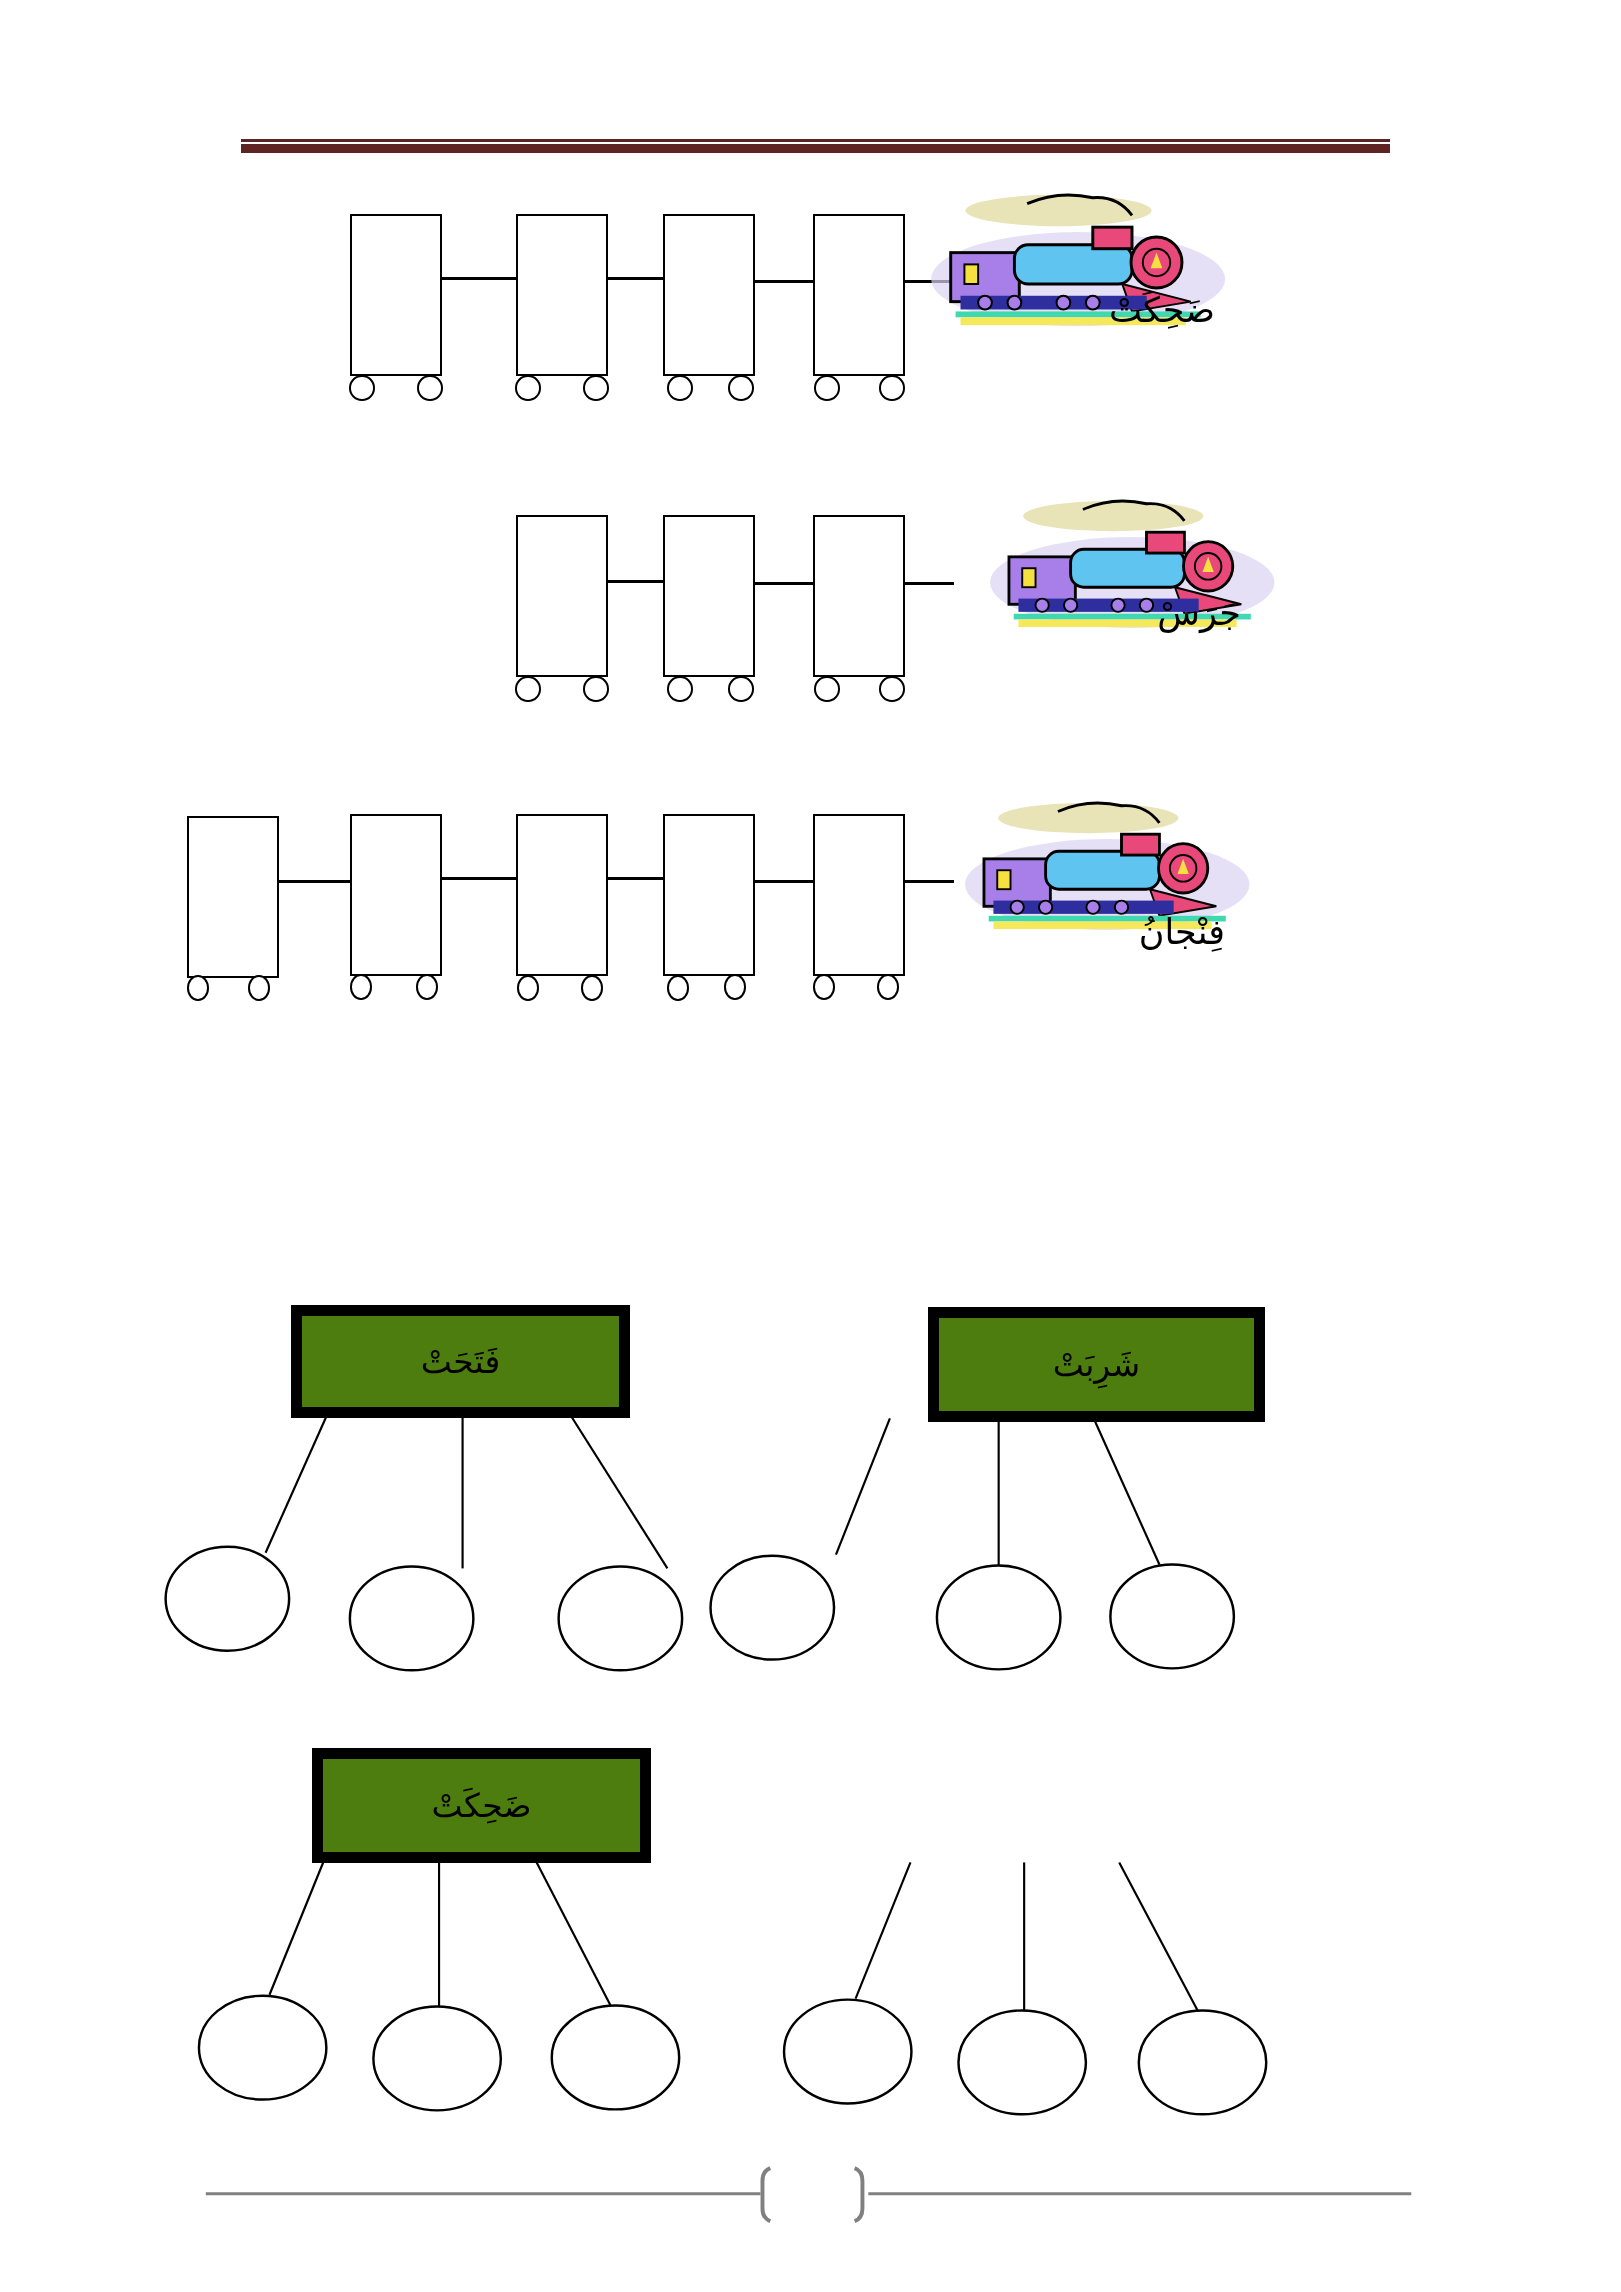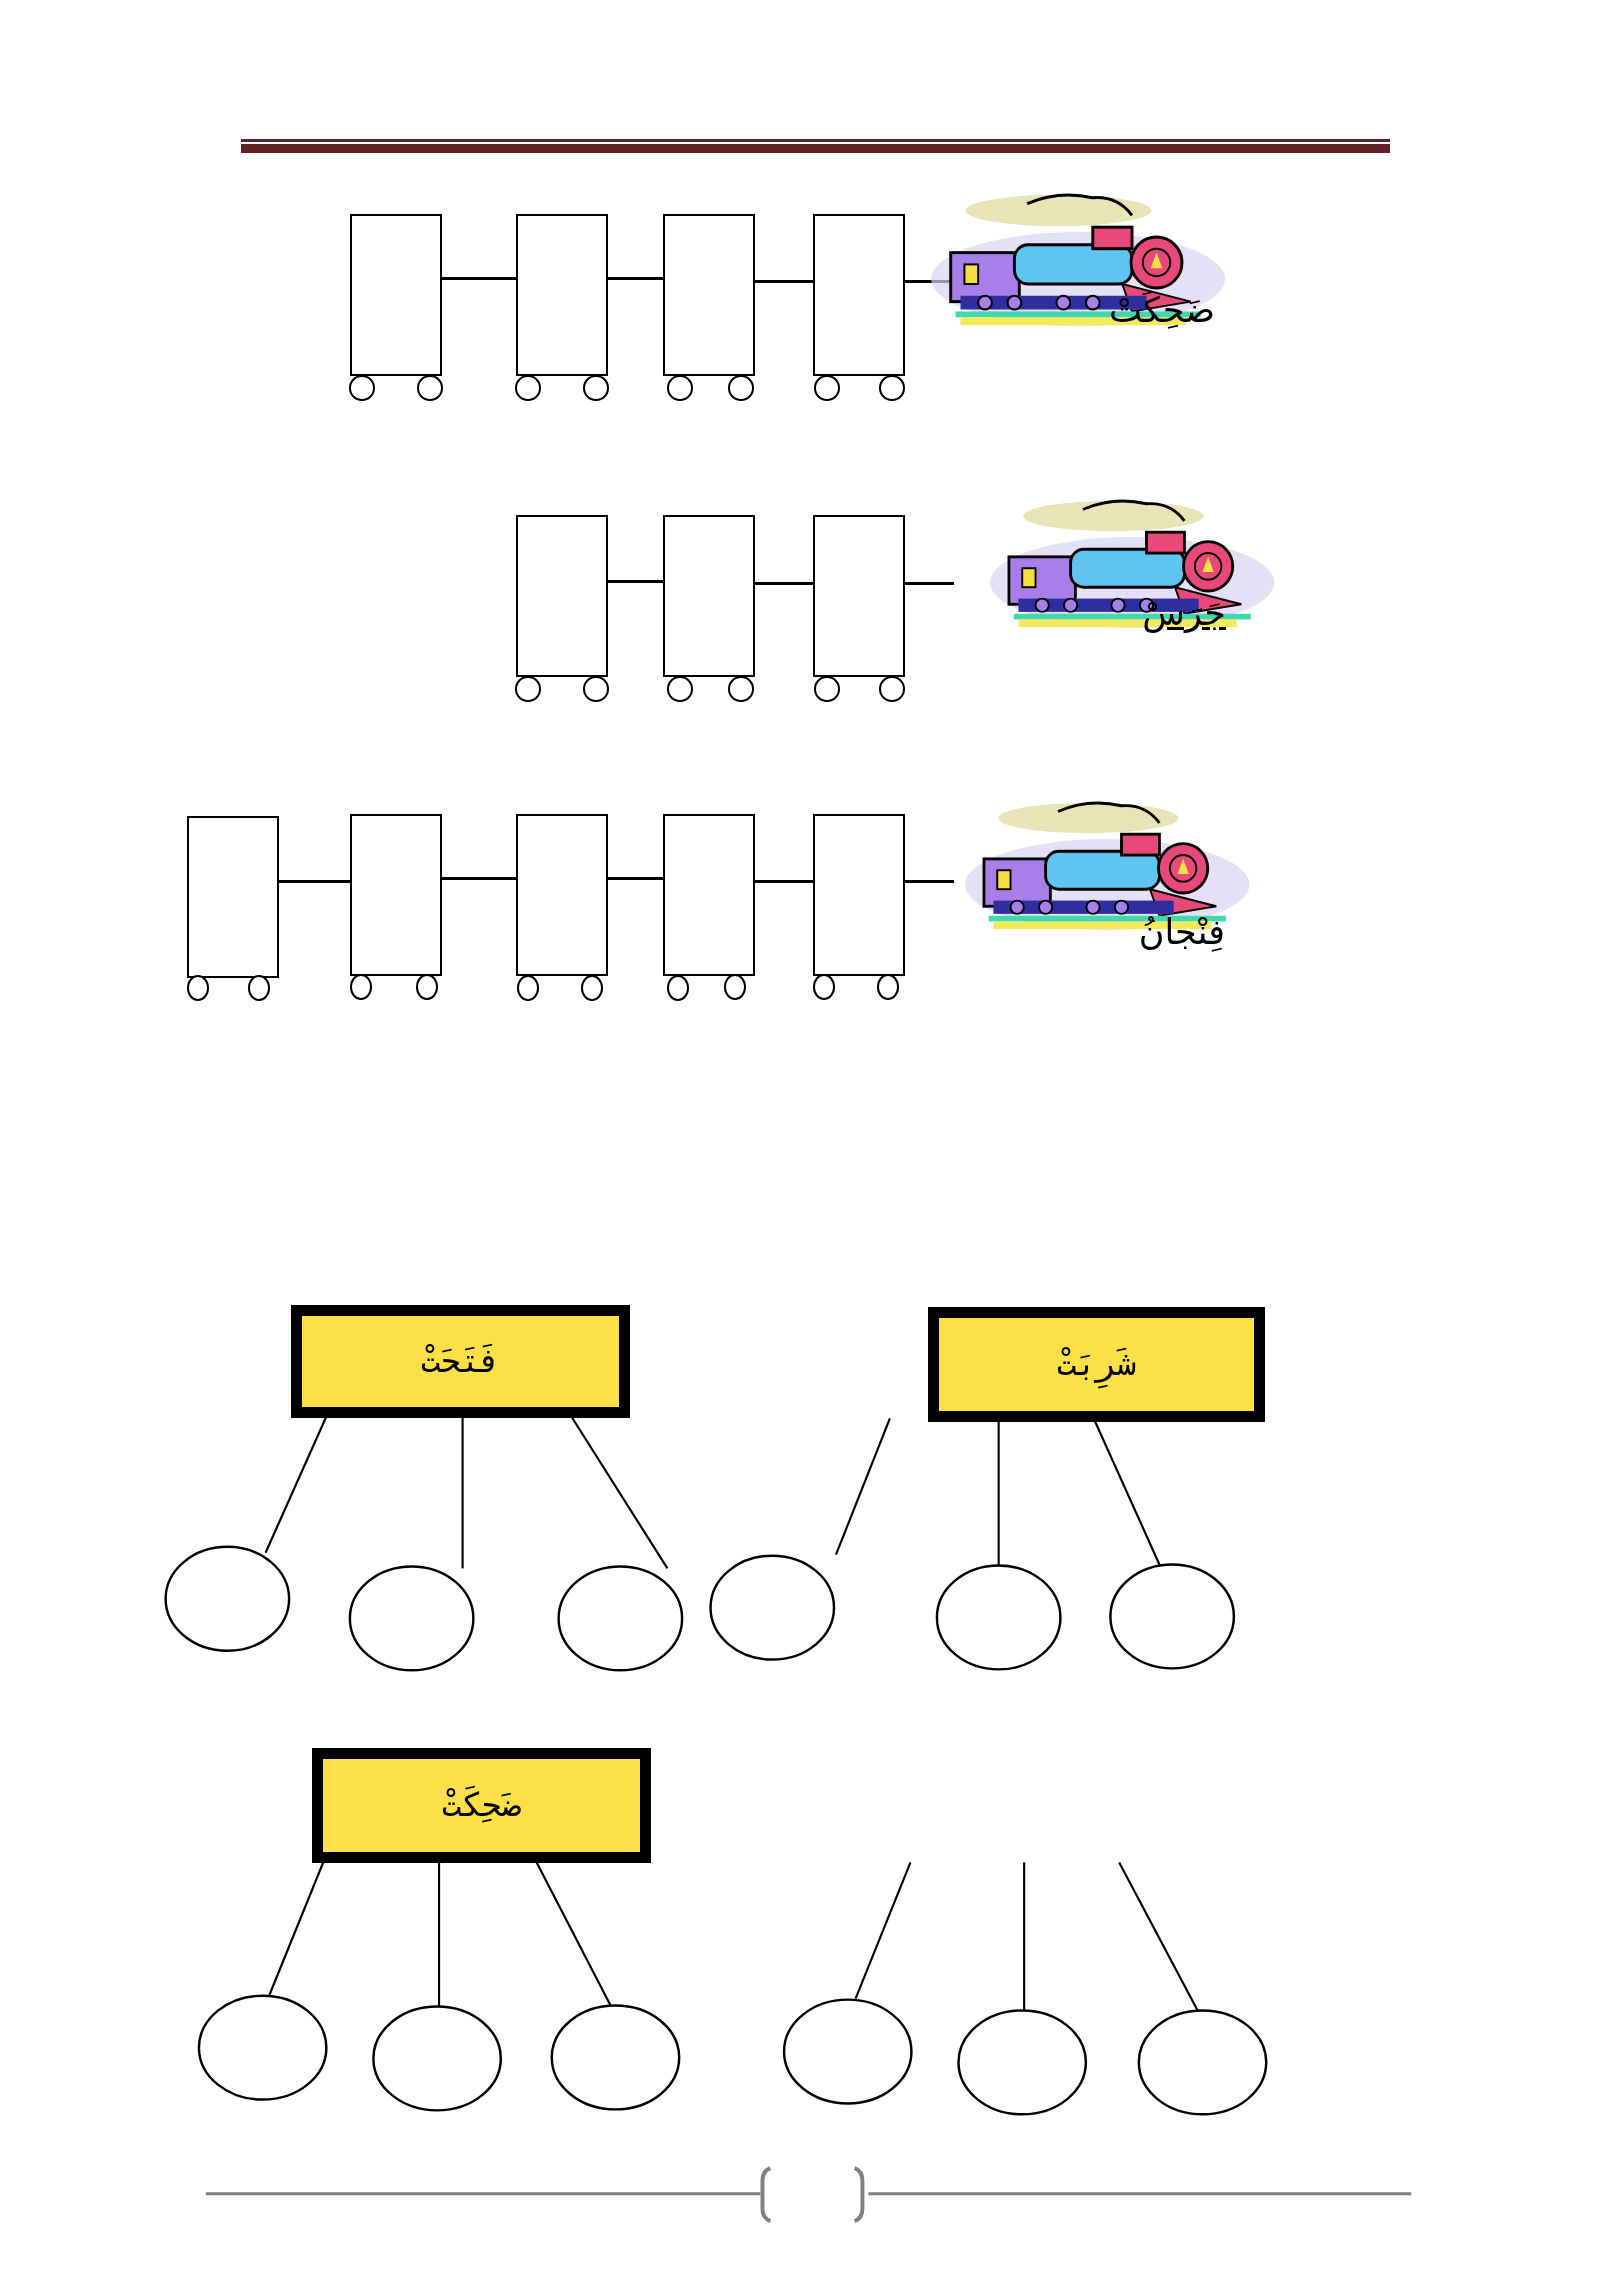--- a/index.html
+++ b/index.html
@@ -43,25 +43,25 @@
       color: #000;
       white-space: nowrap;
     }
 
     .word-box {
       position: absolute;
       width: 333px;
       height: 108px;
       border: 11.8px solid #000;
       box-sizing: border-box;
-      background: #fde047;
+      background: #4d7c0f;
       display: flex;
       align-items: center;
       justify-content: center;
-      font-family: Liberation Mono, monospace;
+      font-family: Liberation Sans, sans-serif;
       font-size: 33px;
       color: #000;
       direction: rtl;
     }
 
     svg.overlay { position: absolute; left: 0; top: 0; pointer-events: none; }
 
     .page-number-slot {
       position: absolute;
       left: 765px; top: 2181px; width: 108px; height: 59px;
@@ -150,21 +150,21 @@
         <polygon points="195,100 265,118 205,128" fill="#e8487a" stroke="#000" stroke-width="2"></polygon>
         <rect x="30" y="112" width="190" height="14" fill="#2e2e9e"></rect>
         <circle cx="55" cy="119" r="7" fill="#a87ee8" stroke="#000" stroke-width="2"></circle>
         <circle cx="85" cy="119" r="7" fill="#a87ee8" stroke="#000" stroke-width="2"></circle>
         <circle cx="135" cy="119" r="7" fill="#a87ee8" stroke="#000" stroke-width="2"></circle>
         <circle cx="165" cy="119" r="7" fill="#a87ee8" stroke="#000" stroke-width="2"></circle>
         <rect x="25" y="128" width="250" height="6" fill="#40d8b0"></rect>
         <rect x="30" y="134" width="230" height="8" fill="#f5e85a"></rect>
       </svg>
     </div>
-    <div class="word-label" style="right:234px;top:593px;text-decoration:underline;">جَرَسْ</div>
+    <div class="word-label" style="right:219px;top:593px;">جَرَسْ</div>
   </div>
 
   <div>
     <div class="car" style="left:187px;top:816px;"></div>
     <div class="car" style="left:350px;top:814px;"></div>
     <div class="car" style="left:516px;top:814px;"></div>
     <div class="car" style="left:663px;top:814px;"></div>
     <div class="car" style="left:813px;top:814px;"></div>
     <div class="coupler" style="left:279px;top:880px;width:71px;"></div>
     <div class="coupler" style="left:442px;top:877px;width:74px;"></div>

